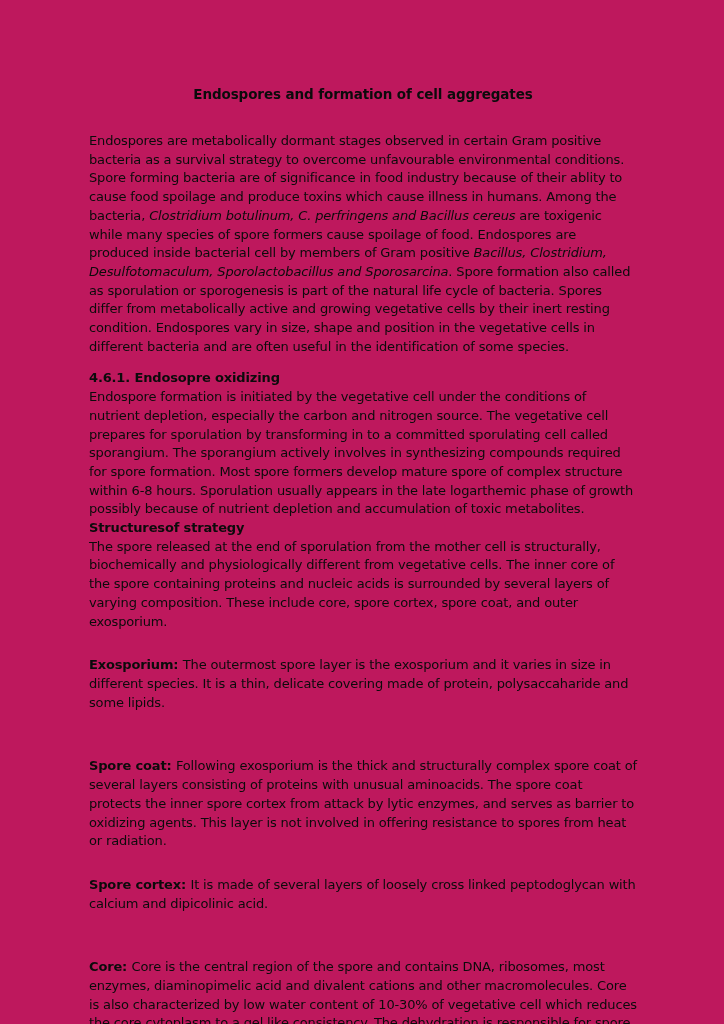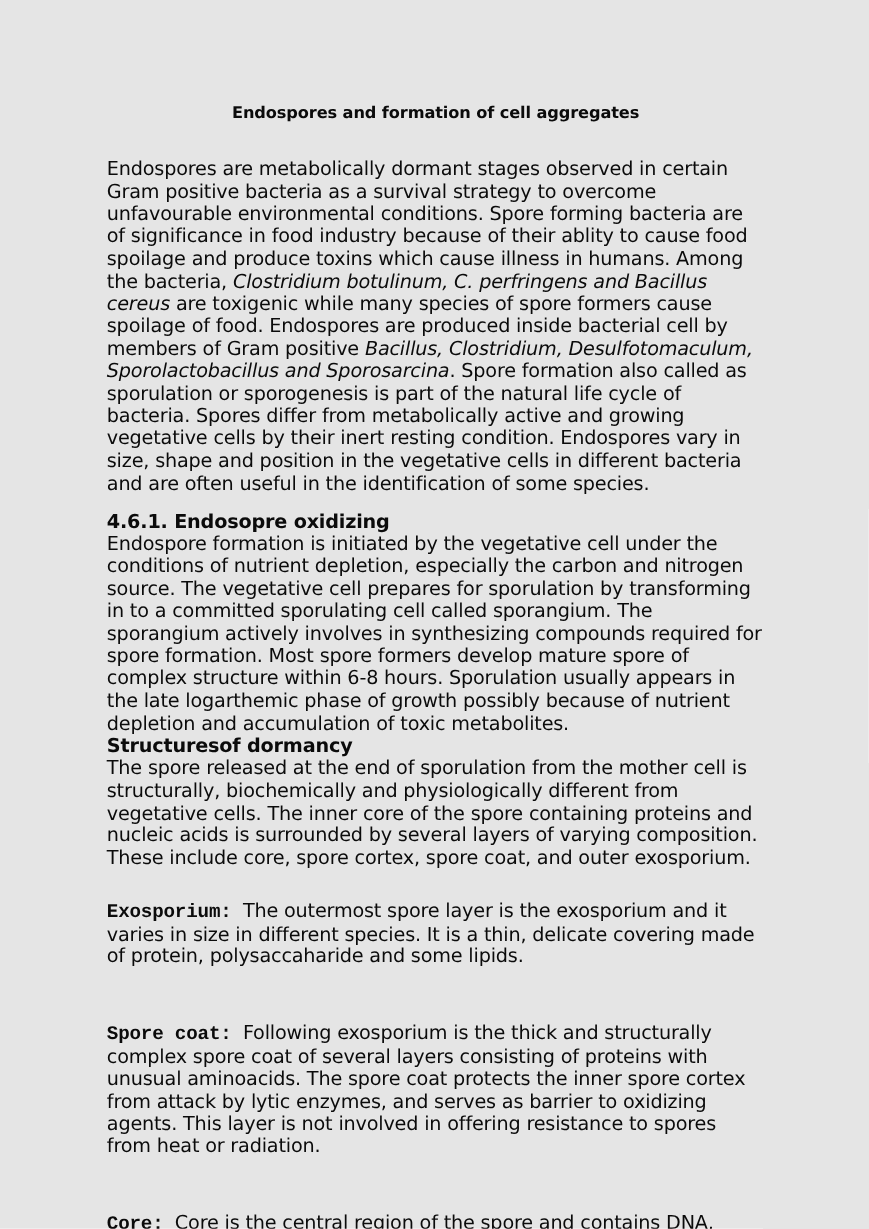--- a/index.html
+++ b/index.html
@@ -12,56 +12,57 @@
     height: 1024px;
     overflow: hidden;
     font-family: "DejaVu Sans", sans-serif;
     color: #0b0b0b;
   }
   .page {
     box-sizing: border-box;
     width: 724px;
     height: 1024px;
     padding: 85px 87px 40px 89px;
-    background: #e5e5e5;
+    background: #be185d;
   }
   .doc-title {
     font-size: 13.5px;
     font-weight: bold;
     text-align: center;
     letter-spacing: -0.1px;
     margin: 0 0 28px 0;
     line-height: 19px;
   }
   .para, .heading {
-    font-size: 16px;
+    font-size: 13px;
     line-height: 18.7px;
     letter-spacing: -0.15px;
     margin: 0;
     text-align: left;
   }
   .heading {
     font-weight: bold;
   }
   .seg-normal { font-style: normal; font-weight: normal; }
   .seg-italic { font-style: italic; font-weight: normal; }
-  .seg-bold   { font-weight: bold; font-style: normal; font-family: Liberation Mono, monospace; }
+  .seg-bold   { font-weight: bold; font-style: normal; }
   .gap-none { margin-top: 0; }
   .gap-sm   { margin-top: 13px; }
   .gap-md   { margin-top: 25px; }
   .gap-lg   { margin-top: 45px; }
 </style>
 </head>
 <body>
 
 <div class="page">
   <h1 class="doc-title">Endospores and formation of cell aggregates</h1>
   <div id="content">
       <p class="para gap-none"><span class="seg-normal">Endospores are metabolically dormant stages observed in certain Gram positive bacteria as a survival strategy to overcome unfavourable environmental conditions. Spore forming bacteria are of significance in food industry because of their ablity to cause food spoilage and produce toxins which cause illness in humans. Among the bacteria, </span><span class="seg-italic">Clostridium botulinum, C. perfringens and Bacillus cereus</span><span class="seg-normal"> are toxigenic while many species of spore formers cause spoilage of food. Endospores are produced inside bacterial cell by members of Gram positive </span><span class="seg-italic">Bacillus, Clostridium, Desulfotomaculum, Sporolactobacillus and Sporosarcina</span><span class="seg-normal">. Spore formation also called as sporulation or sporogenesis is part of the natural life cycle of bacteria. Spores differ from metabolically active and growing vegetative cells by their inert resting condition. Endospores vary in size, shape and position in the vegetative cells in different bacteria and are often useful in the identification of some species.</span></p>
       <div class="heading gap-sm">4.6.1. Endosopre oxidizing</div>
       <p class="para gap-none"><span class="seg-normal">Endospore formation is initiated by the vegetative cell under the conditions of nutrient depletion, especially the carbon and nitrogen source. The vegetative cell prepares for sporulation by transforming in to a committed sporulating cell called sporangium. The sporangium actively involves in synthesizing compounds required for spore formation. Most spore formers develop mature spore of complex structure within 6-8 hours. Sporulation usually appears in the late logarthemic phase of growth possibly because of nutrient depletion and accumulation of toxic metabolites.</span></p>
-      <div class="heading gap-none">Structuresof dormancy</div>
+      <div class="heading gap-none">Structuresof strategy</div>
       <p class="para gap-none"><span class="seg-normal">The spore released at the end of sporulation from the mother cell is structurally, biochemically and physiologically different from vegetative cells. The inner core of the spore containing proteins and nucleic acids is surrounded by several layers of varying composition. These include core, spore cortex, spore coat, and outer exosporium.</span></p>
       <p class="para gap-md"><span class="seg-bold">Exosporium: </span><span class="seg-normal">The outermost spore layer is the exosporium and it varies in size in different species. It is a thin, delicate covering made of protein, polysaccaharide and some lipids.</span></p>
       <p class="para gap-lg"><span class="seg-bold">Spore coat: </span><span class="seg-normal">Following exosporium is the thick and structurally complex spore coat of several layers consisting of proteins with unusual aminoacids. The spore coat protects the inner spore cortex from attack by lytic enzymes, and serves as barrier to oxidizing agents. This layer is not involved in offering resistance to spores from heat or radiation.</span></p>
+      <p class="para gap-md"><span class="seg-bold">Spore cortex: </span><span class="seg-normal">It is made of several layers of loosely cross linked peptodoglycan with calcium and dipicolinic acid.</span></p>
       <p class="para gap-lg"><span class="seg-bold">Core: </span><span class="seg-normal">Core is the central region of the spore and contains DNA, ribosomes, most enzymes, diaminopimelic acid and divalent cations and other macromolecules. Core is also characterized by low water content of 10-30% of vegetative cell which reduces the core cytoplasm to a gel like consistency. The dehydration is responsible for spore dormancy and offering resistance to variety of agents. The core cytoplasm also contains high concentration of small acid-soluble spore proteins (SASP) which bound tightly to DNA and protect it from damaging effect of ultraviolet light, dessication, and dry heat. The SASPs also finction as a source of carbon and energy during germnation of endospore.</span></p>
     </div>
 </div>
 
 </body></html>

